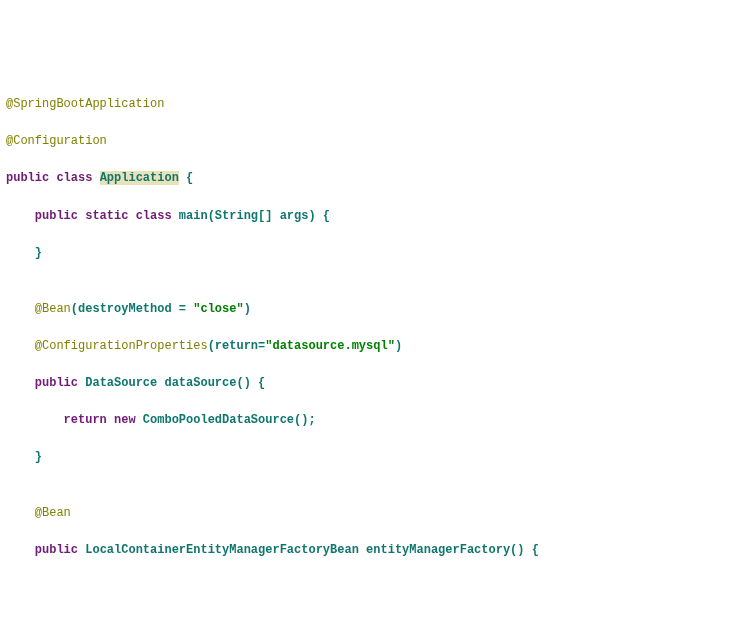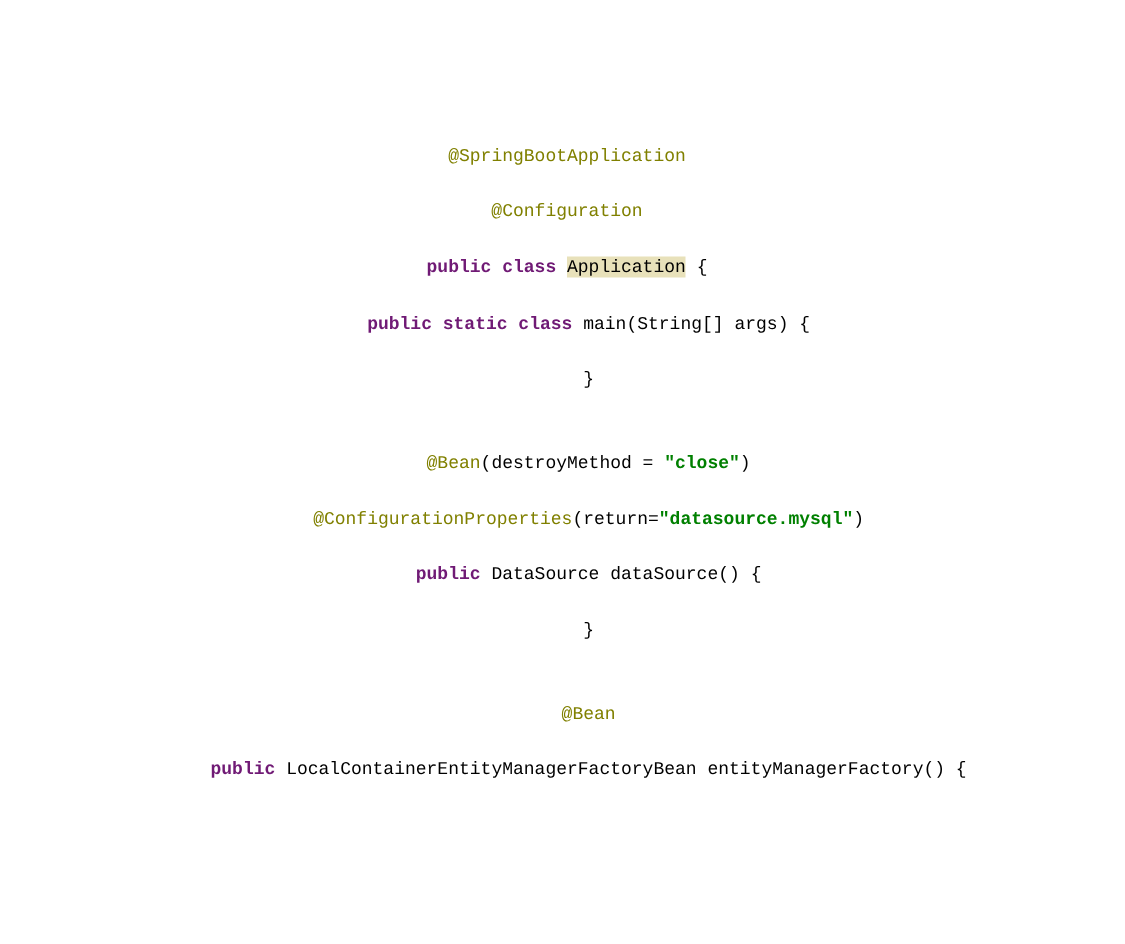--- a/index.html
+++ b/index.html
@@ -1,38 +1,39 @@
 <!DOCTYPE html>
 <html><head>
   <meta charset="utf-8">
   <style>
     * { margin: 0; padding: 0; box-sizing: border-box; }
     body { font-family: "Courier New", Consolas, monospace; font-size: 12px; background: #fff; padding: 2px 0 2px 6px; line-height: 1.55; white-space: pre; overflow-x: auto; }
-    .line { display: block; text-align: center; }
+    .line { display: block; }
     .anno { color: #808000; }
     .kw { color: #701a75; font-weight: bold; }
     .str { color: #008000; font-weight: bold; }
-    .plain { color: #000000; }
+    .plain { color: #0f766e; font-weight: bold; }
     .highlight { background: #e8e1ba; }
   </style>
 </head>
 <body>
 
 
 
 <div>
 <span class="line"><span class="anno">@SpringBootApplication</span></span>
 <span class="line"><span class="anno">@Configuration</span></span>
 <span class="line"><span class="kw">public class </span><span class="plain highlight">Application</span><span class="plain"> {</span></span>
 <span class="line"><span class="plain">    </span><span class="kw">public static class </span><span class="plain">main(String[] args) {</span></span>
 <span class="line"><span class="plain">    </span><span class="plain">}</span></span>
 <span class="line"><span class="plain"></span></span>
 <span class="line"><span class="plain">    </span><span class="anno">@Bean</span><span class="plain">(destroyMethod = </span><span class="str">"close"</span><span class="plain">)</span></span>
 <span class="line"><span class="plain">    </span><span class="anno">@ConfigurationProperties</span><span class="plain">(return=</span><span class="str">"datasource.mysql"</span><span class="plain">)</span></span>
 <span class="line"><span class="plain">    </span><span class="kw">public </span><span class="plain">DataSource dataSource() {</span></span>
+<span class="line"><span class="plain">        </span><span class="kw">return new </span><span class="plain">ComboPooledDataSource();</span></span>
 <span class="line"><span class="plain">    </span><span class="plain">}</span></span>
 <span class="line"><span class="plain"></span></span>
 <span class="line"><span class="plain">    </span><span class="anno">@Bean</span></span>
 <span class="line"><span class="plain">    </span><span class="kw">public </span><span class="plain">LocalContainerEntityManagerFactoryBean entityManagerFactory() {</span></span>
 
 
 
 
 
 

